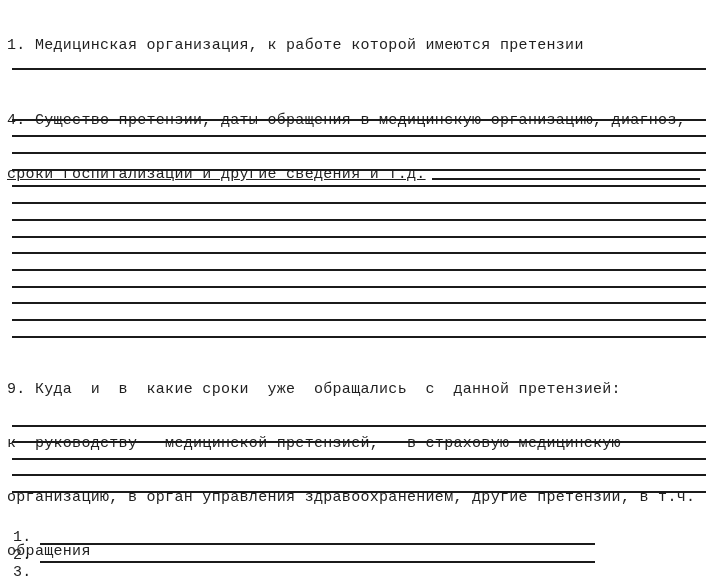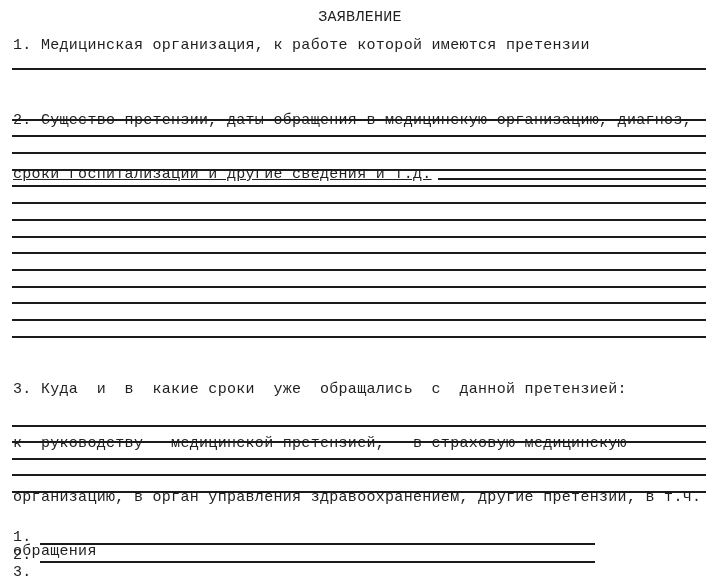--- a/index.html
+++ b/index.html
@@ -8,21 +8,21 @@
     width: 720px;
     height: 576px;
     background: #ffffff;
     overflow: hidden;
     font-family: "Liberation Mono", "DejaVu Sans Mono", monospace;
     font-size: 15px;
     line-height: 18px;
     letter-spacing: 0.3px;
     color: #1f1f1f;
   }
-  .text { position: absolute; left: 13px; white-space: pre; }
+  .text { position: absolute; left: 7px; white-space: pre; }
   .title { left: 0; width: 720px; text-align: center; top: 9px; }
   .fill-row { display: flex; width: 693px; text-decoration: underline; }
   .flex-line {
     flex: 1;
     border-bottom: 2px solid #1b1b1b;
     margin-left: 6px;
     margin-bottom: 4px;
   }
   .lines { position: absolute; left: 12px; width: 694px; }
   .rule { box-sizing: border-box; border-bottom: 2px solid #1b1b1b; }
@@ -38,30 +38,29 @@
     line-height: 15px;
     white-space: pre;
   }
   .att-row .flex-line { margin-bottom: 0; margin-left: 8px; }
 </style>
 </head>
 <body>
 
 <div class="page">
 
-  <div class="text title">ЗАЯВЛЕНИЕ</div>
 
   <div class="text" style="top:37px">1. Медицинская организация, к работе которой имеются претензии</div>
 
   <div class="lines" style="top:52px">
     <div class="rule s1"></div>
   </div>
 
   <div class="text" style="top:76px">
-    <div>2. Существо претензии, даты обращения в медицинскую организацию, диагноз,</div>
+    <div>4. Существо претензии, даты обращения в медицинскую организацию, диагноз,</div>
     <div class="fill-row">
       <span>сроки госпитализации и другие сведения и т.д.</span>
       <span class="flex-line"></span>
     </div>
   </div>
 
   <div class="lines" style="top:104px">
     <div class="rule s2"></div>
   <div class="rule s2"></div>
       <div class="rule s2"></div>
@@ -72,21 +71,21 @@
       <div class="rule s2"></div>
       <div class="rule s2"></div>
       <div class="rule s2"></div>
       <div class="rule s2"></div>
       <div class="rule s2"></div>
       <div class="rule s2"></div>
       <div class="rule s2"></div>
     </div>
 
   <div class="text" style="top:345px">
-    <div>3. Куда  и  в  какие сроки  уже  обращались  с  данной претензией:</div>
+    <div>9. Куда  и  в  какие сроки  уже  обращались  с  данной претензией:</div>
     <div>к  руководству   медицинской претензией,   в страховую медицинскую</div>
     <div>организацию, в орган управления здравоохранением, другие претензии, в т.ч.</div>
     <div>обращения</div>
   </div>
 
   <div class="lines" style="top:410px">
     <div class="rule s3"></div>
   <div class="rule s3"></div>
       <div class="rule s3"></div>
       <div class="rule s3"></div>

